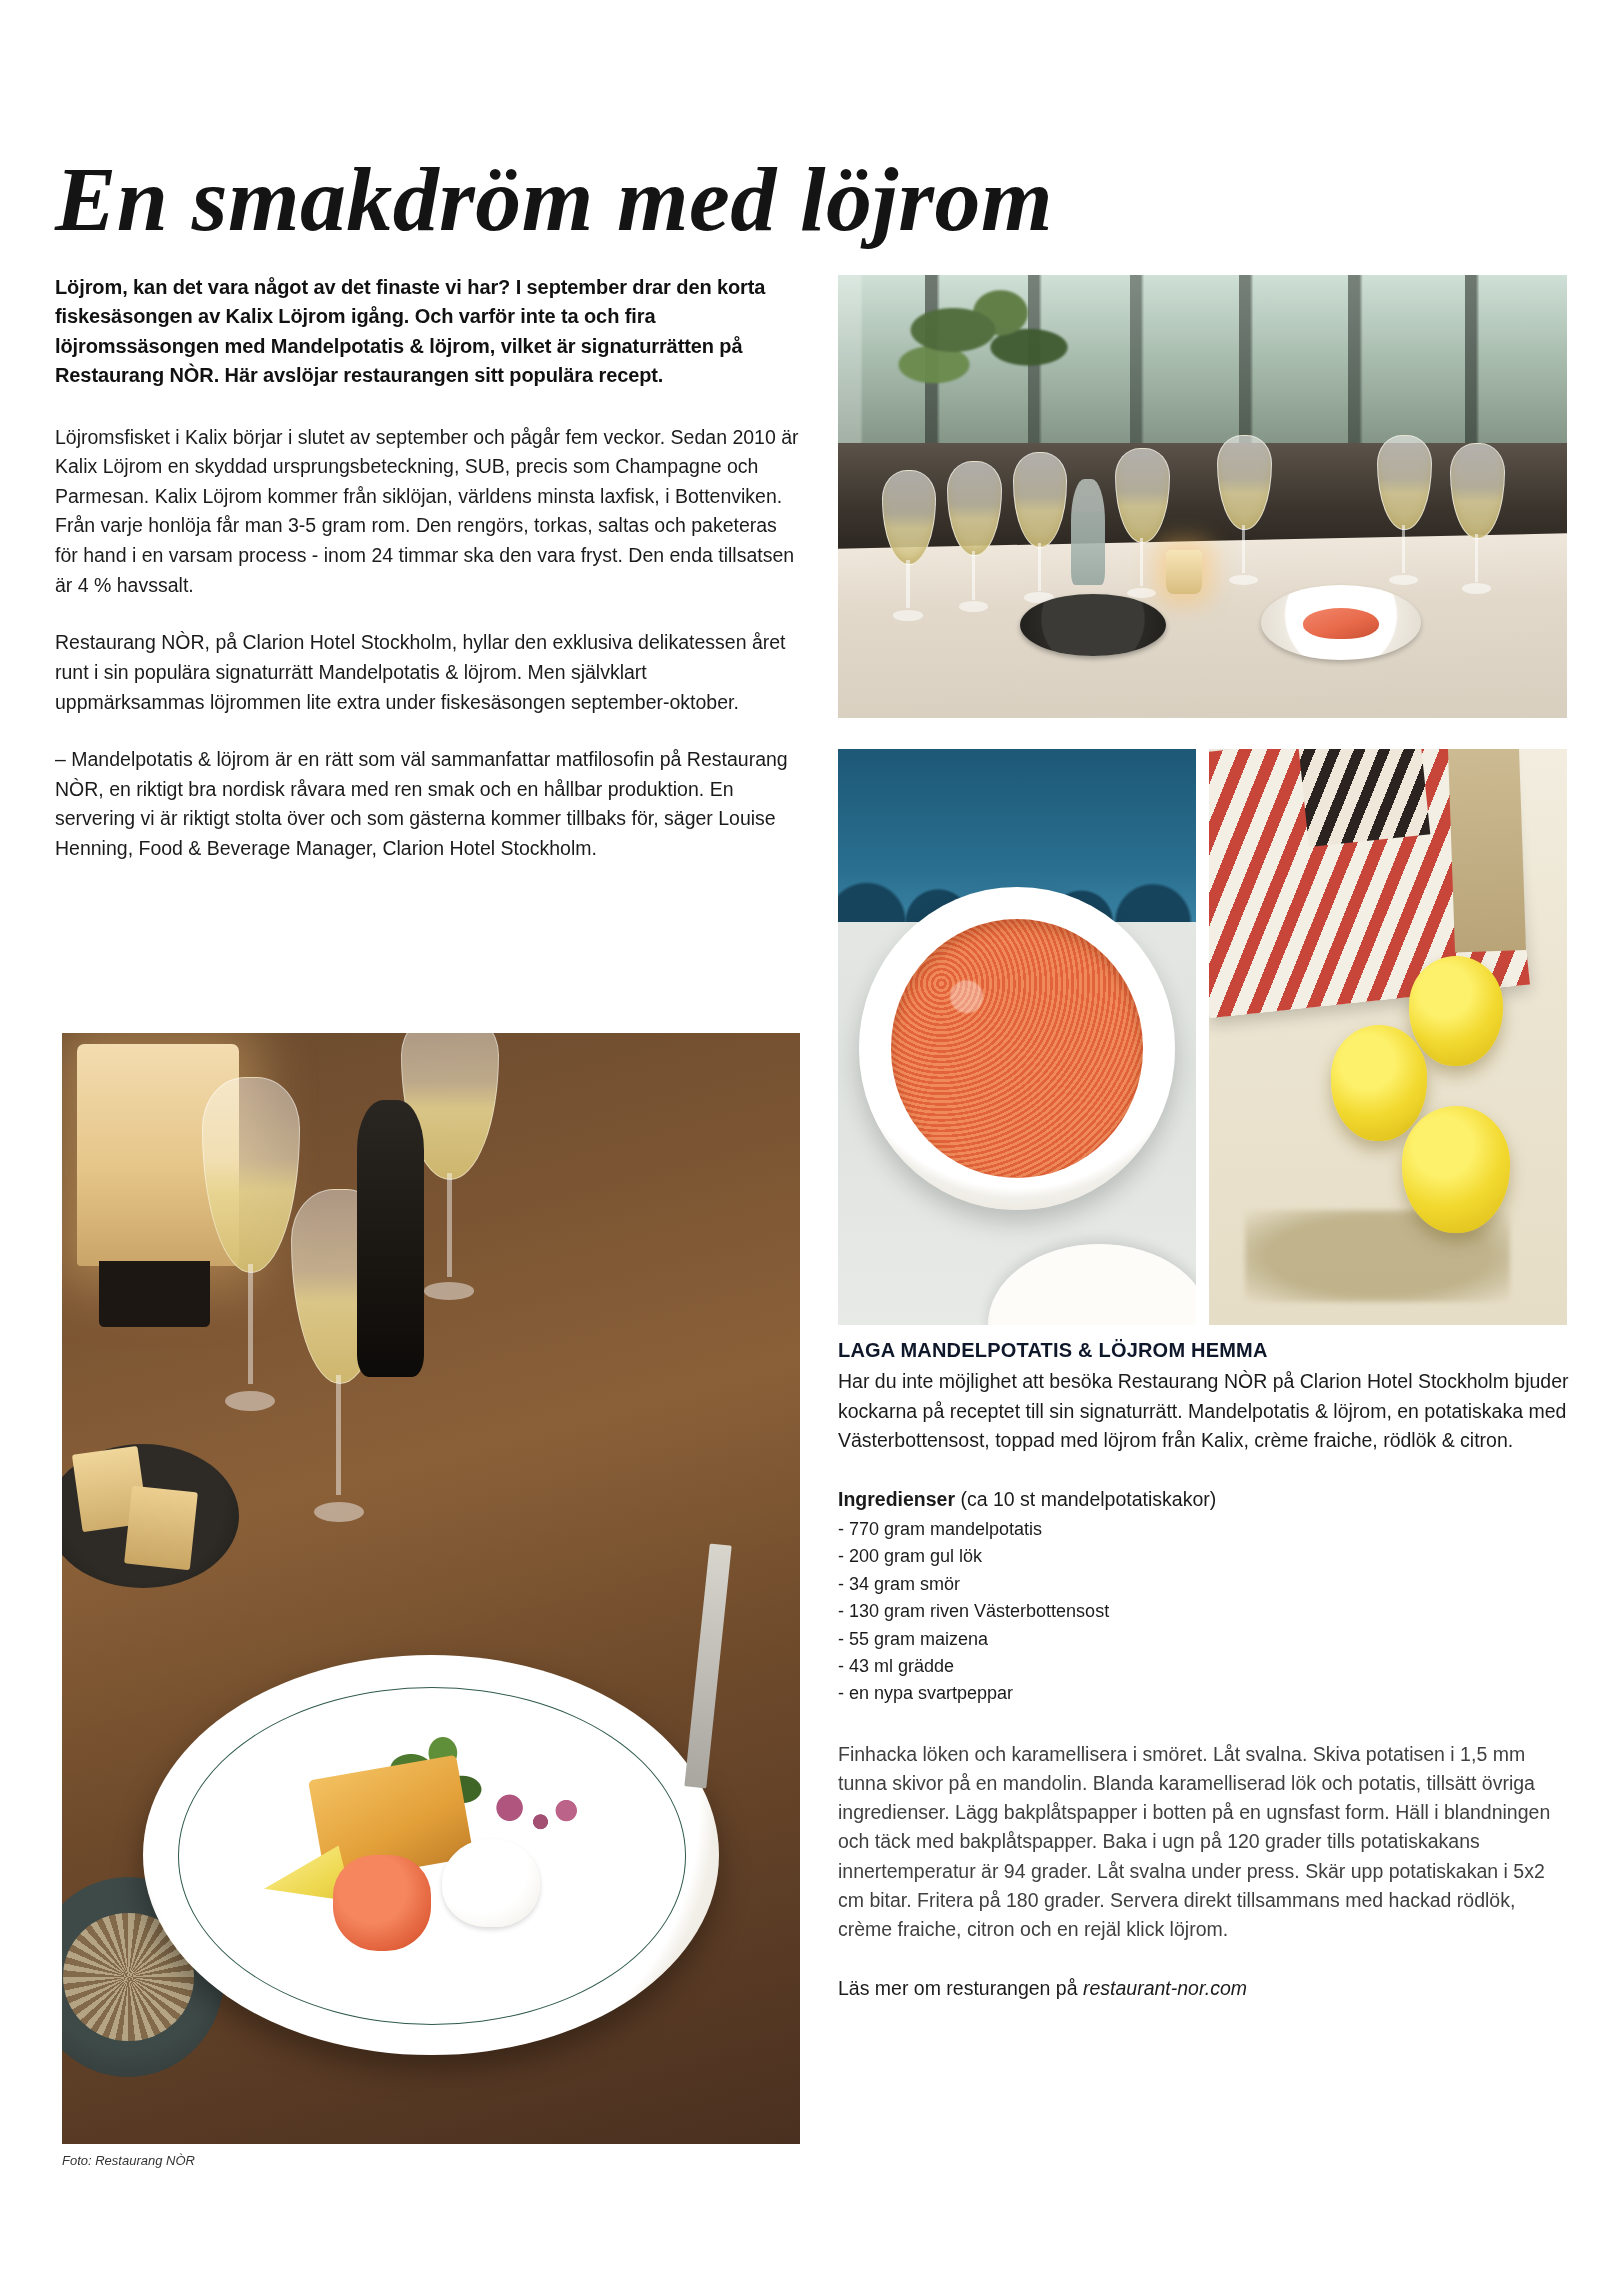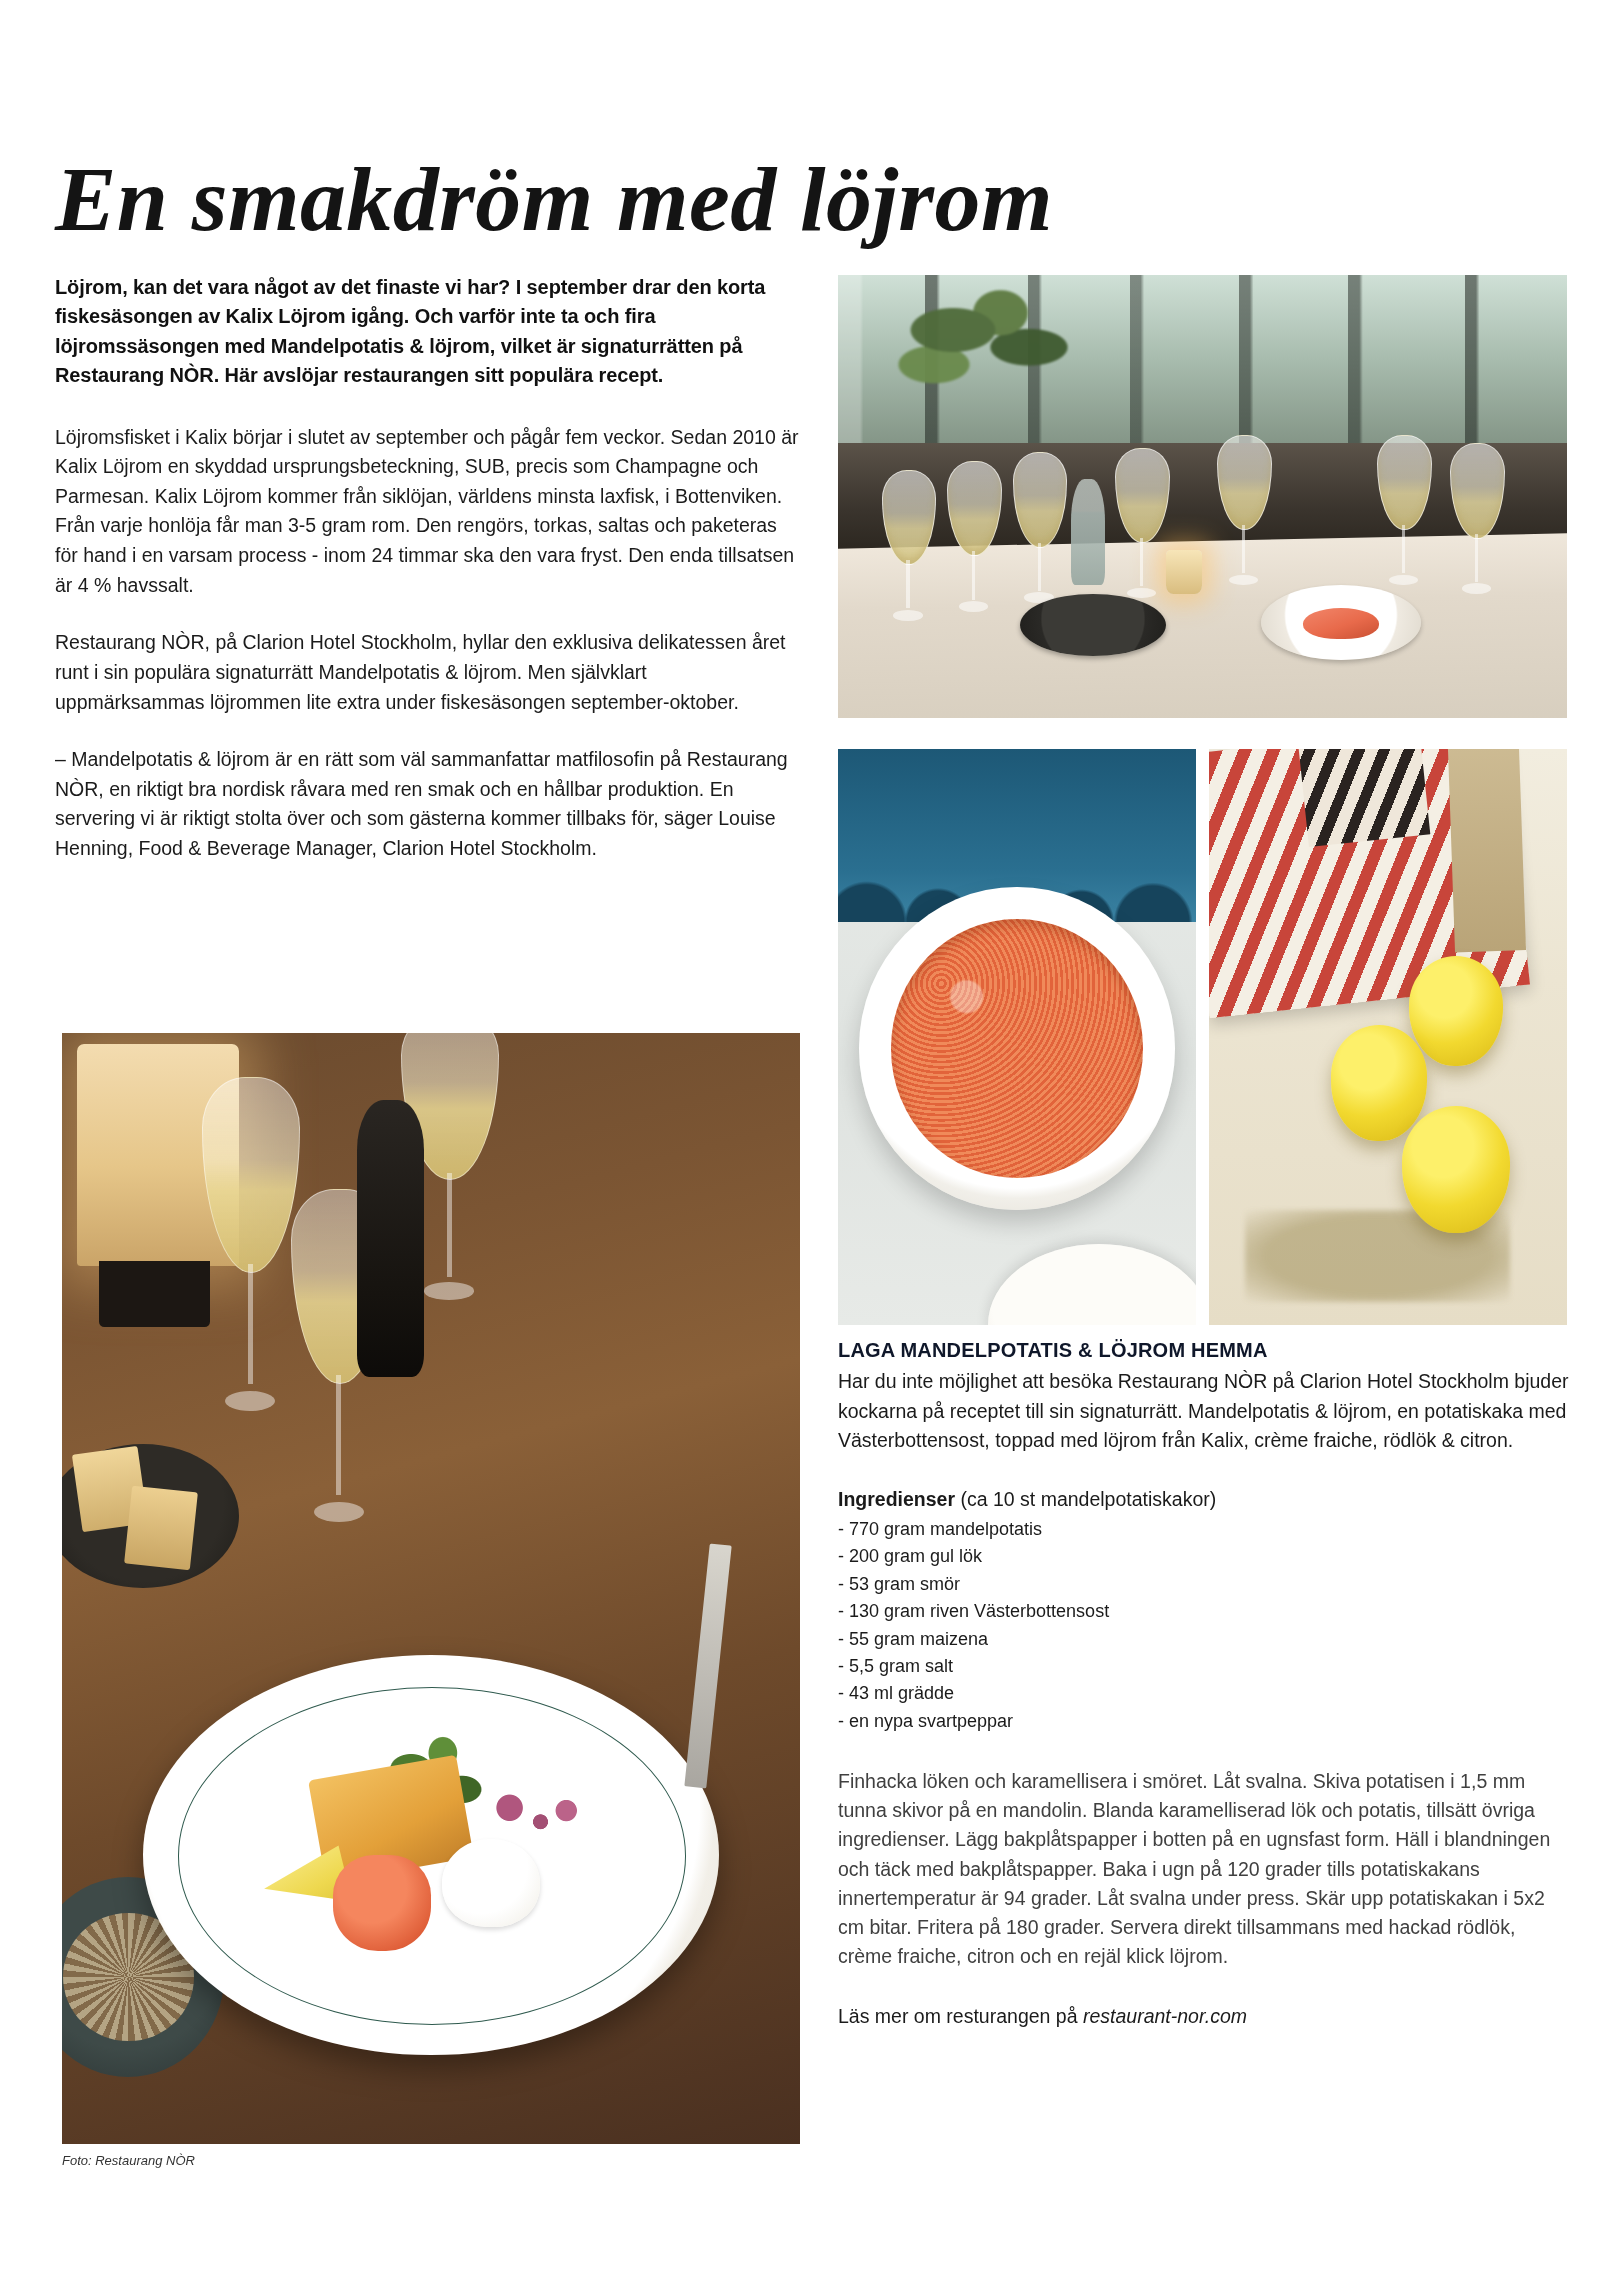--- a/index.html
+++ b/index.html
@@ -601,24 +601,23 @@
     <div class="recipe-head">LAGA MANDELPOTATIS &amp; LÖJROM HEMMA</div>
     <p class="recipe-intro">Har du inte möjlighet att besöka Restaurang NÒR på Clarion Hotel Stockholm bjuder kockarna på receptet till sin signaturrätt. Mandelpotatis &amp; löjrom, en potatiskaka med Västerbottensost, toppad med löjrom från Kalix, crème fraiche, rödlök &amp; citron.</p>
 
     <p class="ing-title">
       <b>Ingredienser</b>
       <span>(ca 10 st mandelpotatiskakor)</span>
     </p>
     <ul class="ing-list">
       <li>- 770 gram mandelpotatis</li>
       <li>- 200 gram gul lök</li>
-      <li>- 53 gram smör</li>
+      <li>- 34 gram smör</li>
       <li>- 130 gram riven Västerbottensost</li>
       <li>- 55 gram maizena</li>
-      <li>- 5,5 gram salt</li>
       <li>- 43 ml grädde</li>
       <li>- en nypa svartpeppar</li>
     </ul>
 
     <p class="method">Finhacka löken och karamellisera i smöret. Låt svalna. Skiva potatisen i 1,5 mm tunna skivor på en mandolin. Blanda karamelliserad lök och potatis, tillsätt övriga ingredienser. Lägg bakplåtspapper i botten på en ugnsfast form. Häll i blandningen och täck med bakplåtspapper. Baka i ugn på 120 grader tills potatiskakans innertemperatur är 94 grader. Låt svalna under press. Skär upp potatiskakan i 5x2 cm bitar. Fritera på 180 grader. Servera direkt tillsammans med hackad rödlök, crème fraiche, citron och en rejäl klick löjrom.</p>
 
     <p class="readmore">
       <span>Läs mer om resturangen på </span><i>restaurant-nor.com</i>
     </p>
   </div>

